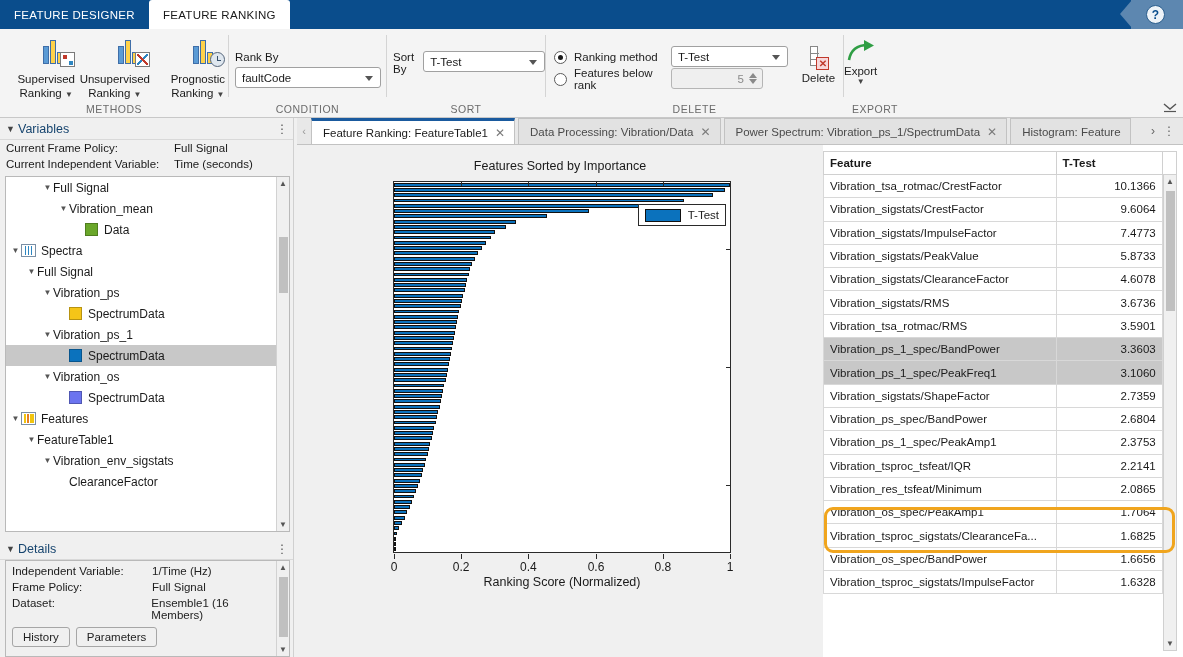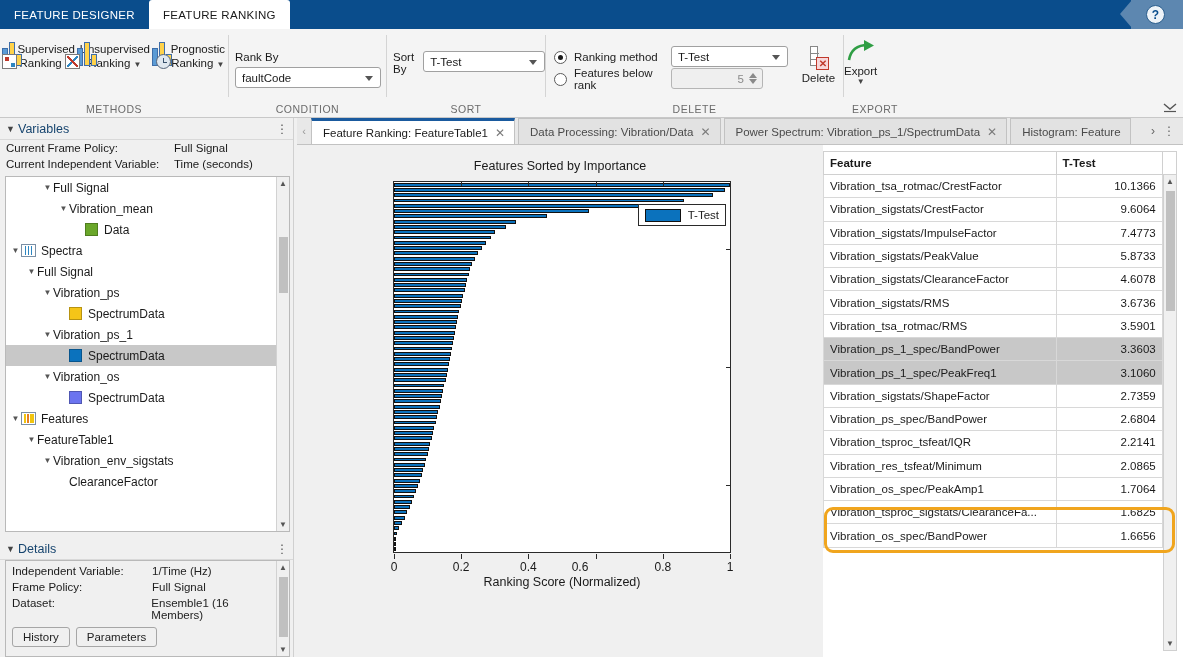--- a/index.html
+++ b/index.html
@@ -52,21 +52,21 @@
   }
   .rgroup{ position:relative; display:flex; flex-direction:column; }
   .rgroup-body{ flex:1; display:flex; align-items:flex-start; padding-top:4px;}
   .rgroup-label{
     text-align:center; font-size:10.5px; color:#6b6b6b;
     letter-spacing:.5px; padding-bottom:2px;
   }
   .rsep{ width:1px; background:#d4d4d4; margin:6px 0 20px 0; }
 
   .bigbtn{
-    width:75px; display:flex; align-items:center;
+    width:75px; display:flex; flex-direction:column; align-items:flex-end;
     padding-top:6px; cursor:pointer; background:transparent; border:none;
     font-family:inherit;
   }
   .bigbtn .lbl{ font-size:11.5px; color:#1a1a1a; text-align:center; line-height:14px; margin-top:3px;}
   .bigbtn .lbl .car{ font-size:8px; color:#444; }
 
   
   .rankicon{ width:34px; height:30px; position:relative; }
   .rankicon .b1,.rankicon .b2,.rankicon .b3{ position:absolute; bottom:5px; border:1px solid #3f6ea8;}
   .rankicon .b1{ left:2px; width:6px; height:18px; background:#5b9bd5;}
@@ -699,21 +699,21 @@
         </div>
       </div>
       <div class="xaxis" id="xaxis-host">
           <div class="tick" style="left: 1px;"></div>
           <div class="lab" style="left: 1px;">0</div>
           <div class="tick" style="left: 68.2px;"></div>
           <div class="lab" style="left: 68.2px;">0.2</div>
           <div class="tick" style="left: 135.4px;"></div>
           <div class="lab" style="left: 135.4px;">0.4</div>
           <div class="tick" style="left: 202.6px;"></div>
-          <div class="lab" style="left: 187px;">0.6</div>
+          <div class="lab" style="left: 203px;">0.6</div>
           <div class="tick" style="left: 269.8px;"></div>
           <div class="lab" style="left: 269.8px;">0.8</div>
           <div class="tick" style="left: 337px;"></div>
           <div class="lab" style="left: 337px;">1</div>
         </div>
       <div class="xlabel">Ranking Score (Normalized)</div>
     </div>
 
     <div class="tablewrap">
       <table class="ftable">
@@ -779,20 +779,25 @@
               <td>Vibration_sigstats/ShapeFactor</td>
               <td class="num">2.7359</td>
               <td style="border: none;"></td>
             </tr>
             <tr class="">
               <td>Vibration_ps_spec/BandPower</td>
               <td class="num">2.6804</td>
               <td style="border: none;"></td>
             </tr>
             <tr class="">
+              <td>Vibration_ps_1_spec/PeakAmp1</td>
+              <td class="num">2.3753</td>
+              <td style="border: none;"></td>
+            </tr>
+            <tr class="">
               <td>Vibration_tsproc_tsfeat/IQR</td>
               <td class="num">2.2141</td>
               <td style="border: none;"></td>
             </tr>
             <tr class="">
               <td>Vibration_res_tsfeat/Minimum</td>
               <td class="num">2.0865</td>
               <td style="border: none;"></td>
             </tr>
             <tr class="">
@@ -801,20 +806,25 @@
               <td style="border: none;"></td>
             </tr>
             <tr class="">
               <td>Vibration_tsproc_sigstats/ClearanceFa...</td>
               <td class="num">1.6825</td>
               <td style="border: none;"></td>
             </tr>
             <tr class="">
               <td>Vibration_os_spec/BandPower</td>
               <td class="num">1.6656</td>
+              <td style="border: none;"></td>
+            </tr>
+            <tr class="">
+              <td>Vibration_tsproc_sigstats/ImpulseFactor</td>
+              <td class="num">1.6328</td>
               <td style="border: none;"></td>
             </tr>
           </tbody>
       </table>
       <div class="tblscroll">
         <div class="arrw">▲</div>
         <div class="thumb"></div>
         <div class="arrw" style="position:absolute;bottom:0;left:0;right:0;">▼</div>
       </div>
       <div class="ringB"></div>

